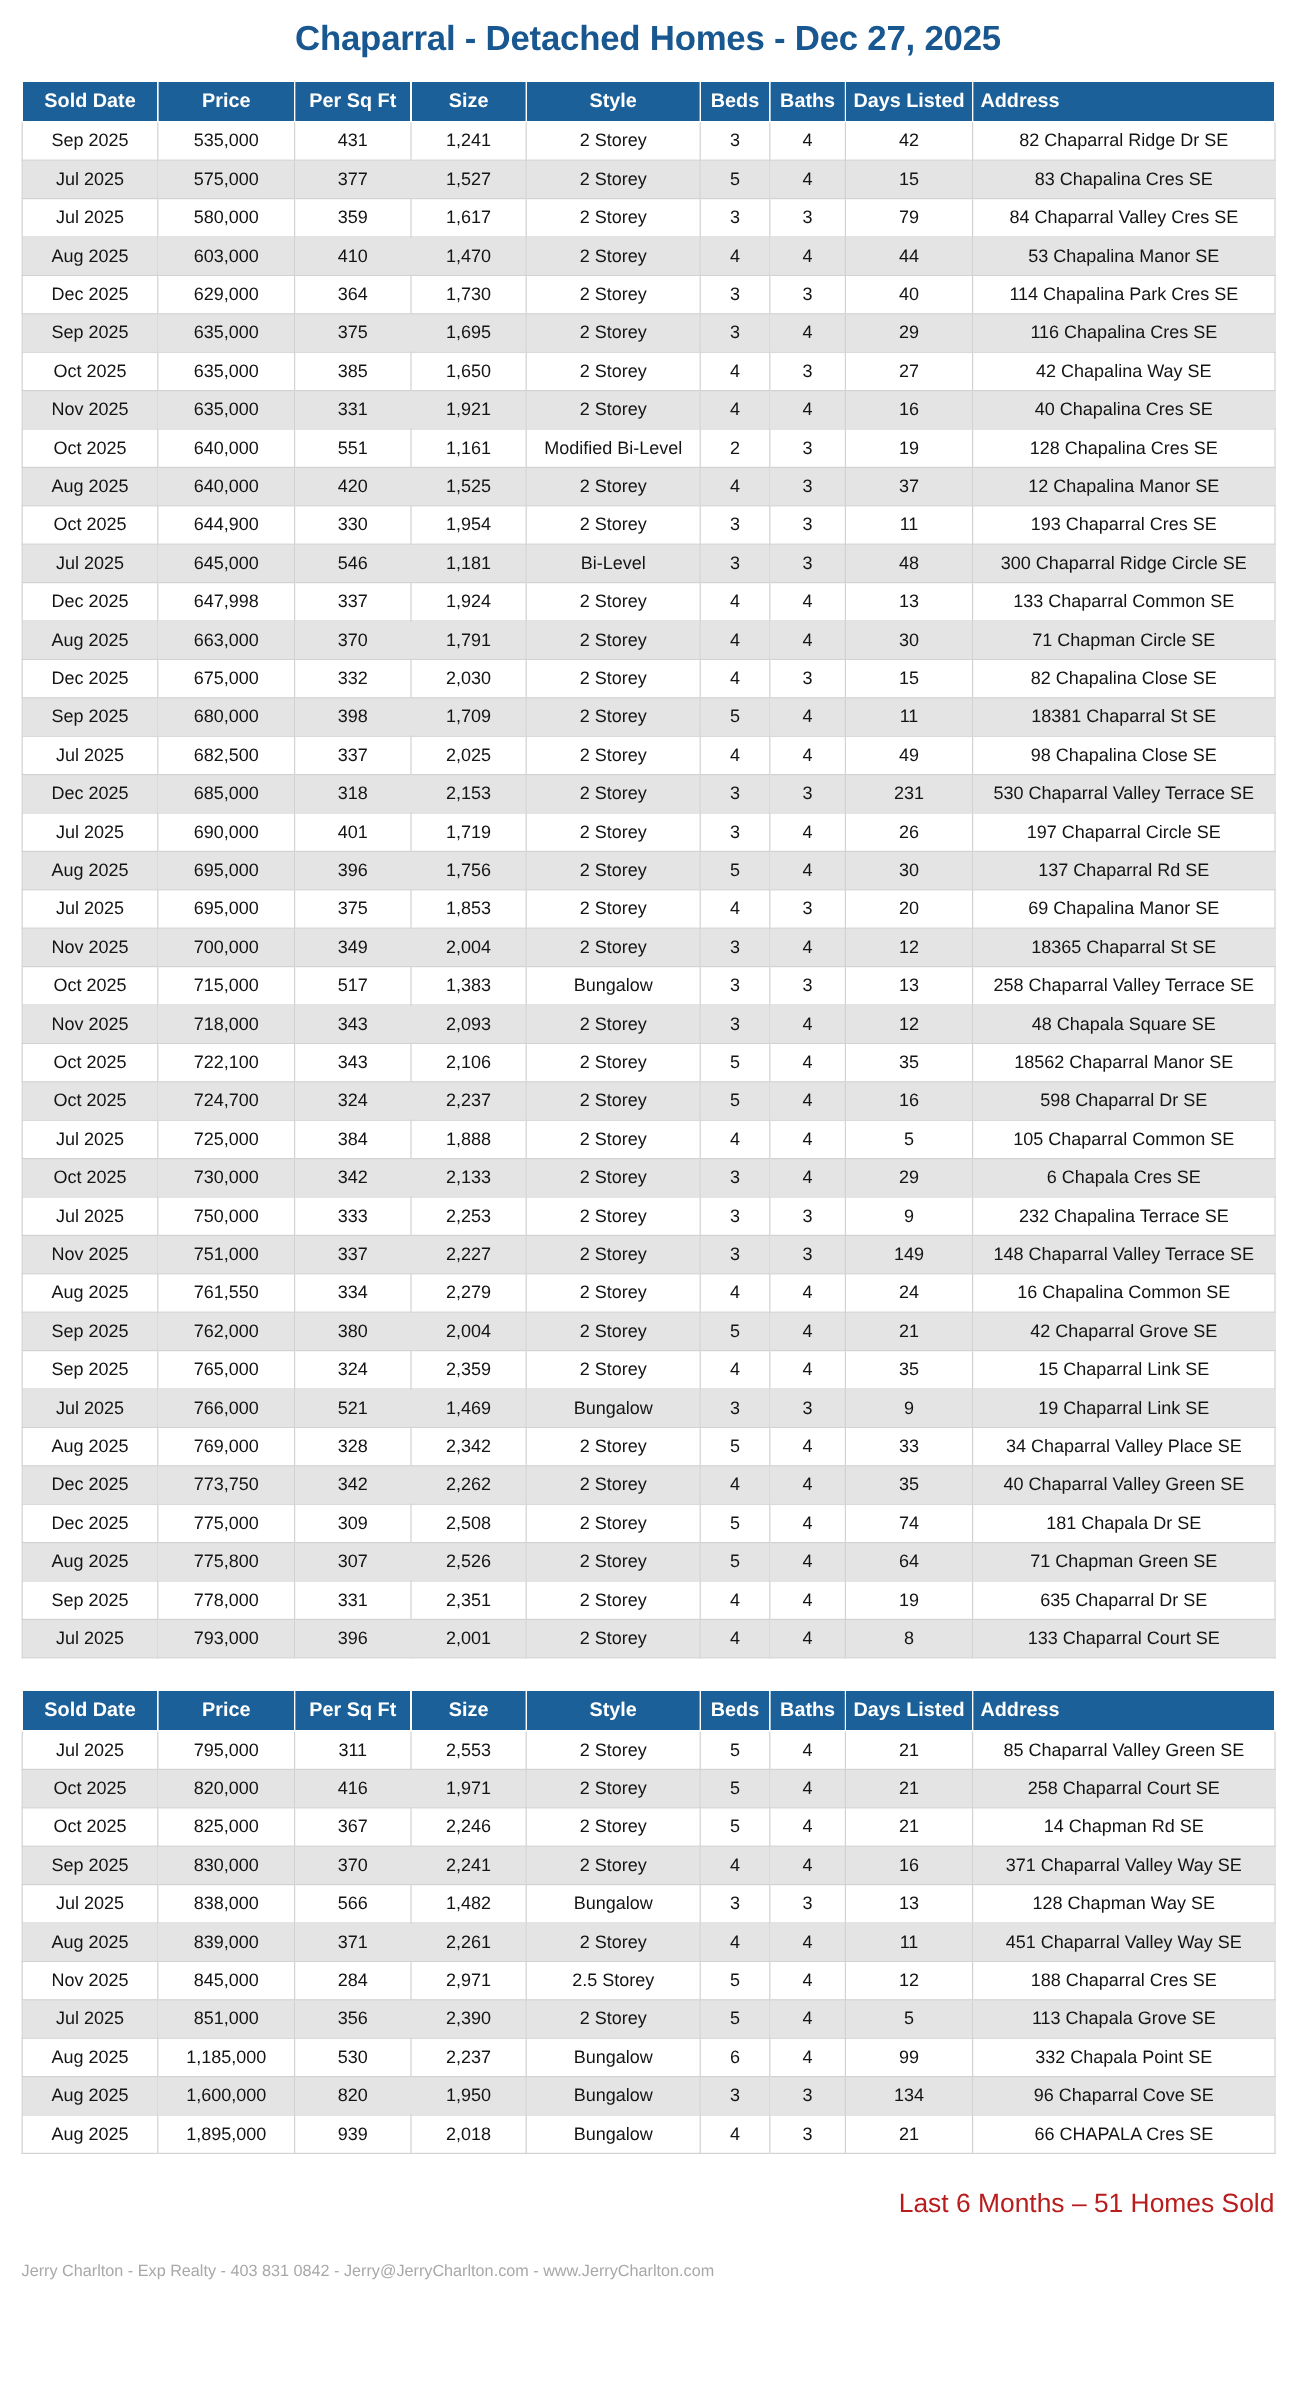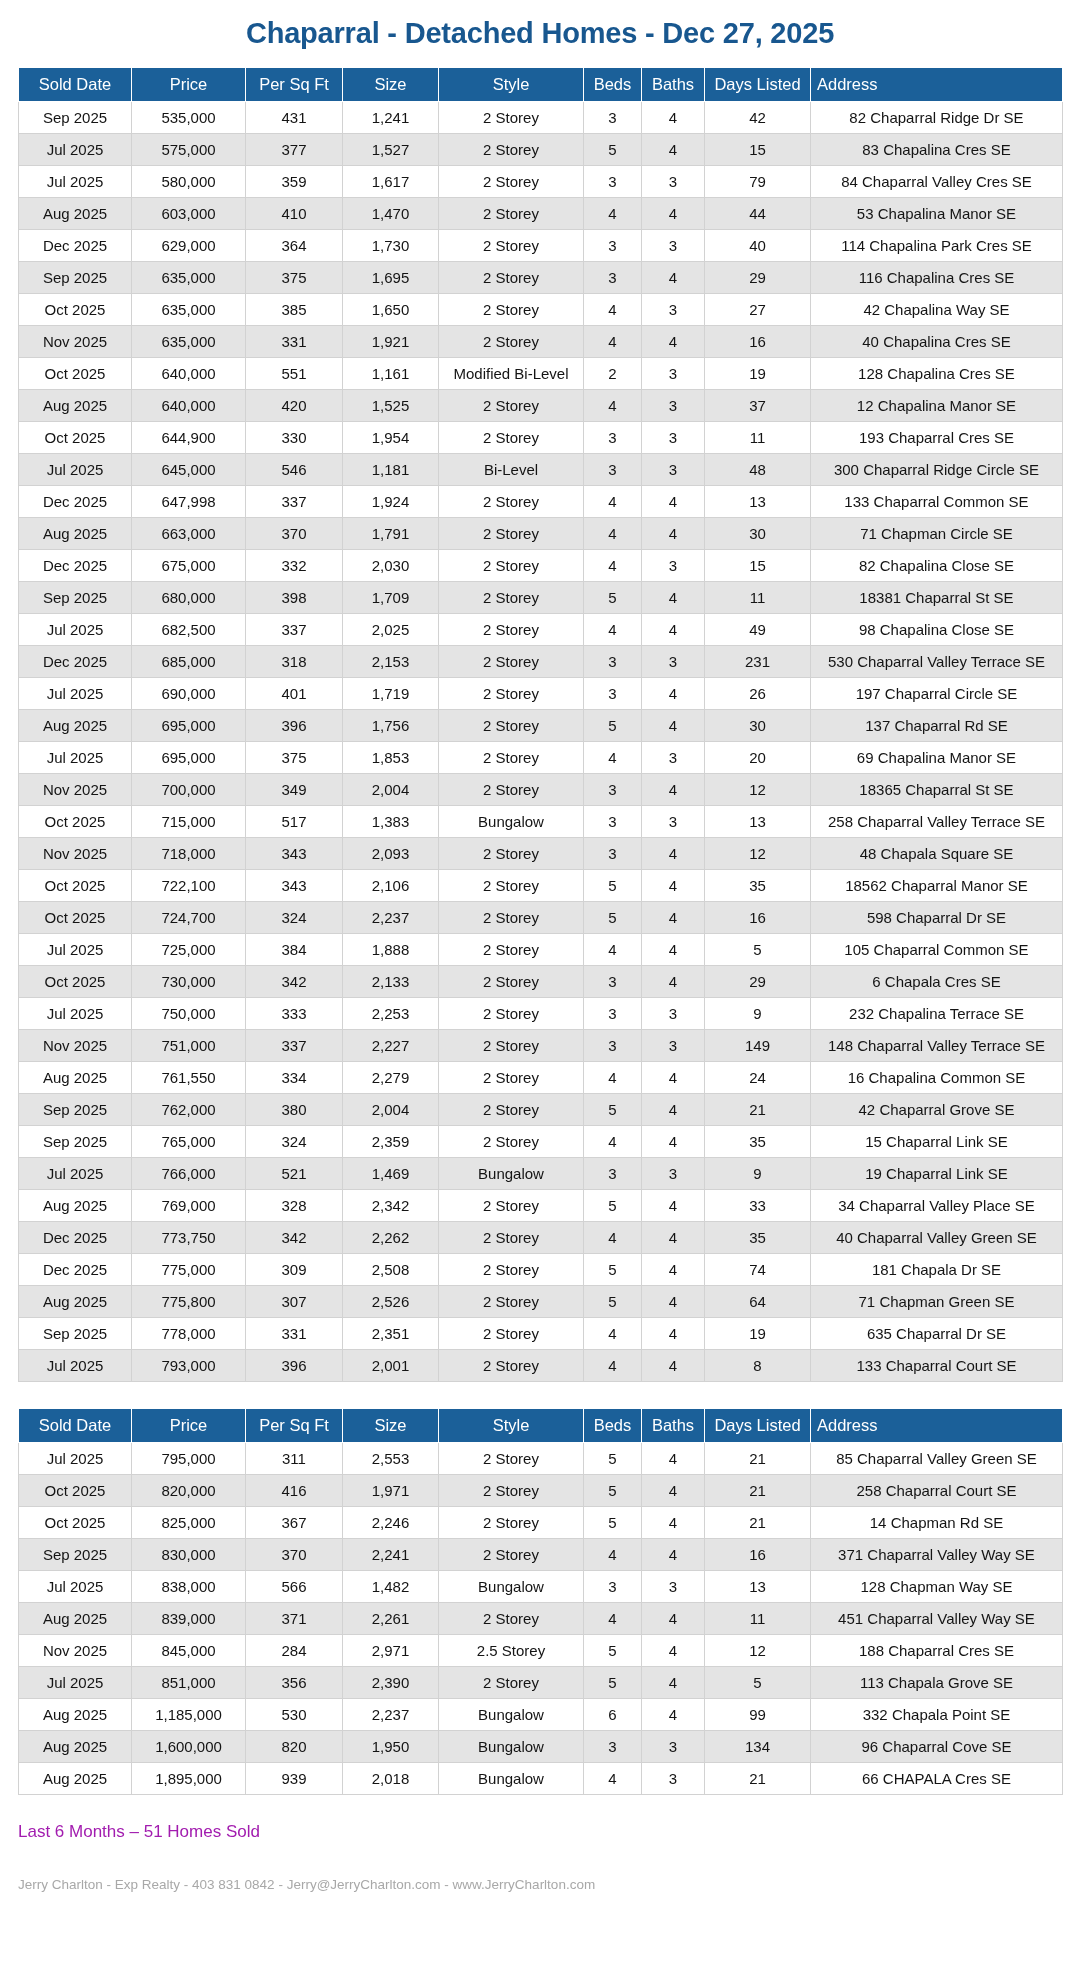--- a/index.html
+++ b/index.html
@@ -34,21 +34,21 @@
   table.sold-table {
     width: 1044px;
     border-collapse: collapse;
     table-layout: fixed;
     font-size: 15px;
     border: 1px solid #c9c9c9;
   }
   table.sold-table th {
     background: #1b6099;
     color: #ffffff;
-    font-weight: normal;
+    font-weight: bold;
     font-size: 16.5px;
     height: 33px;
     padding: 0 6px;
     border: 1px solid #ffffff;
     white-space: nowrap;
     overflow: hidden;
   }
   table.sold-table td {
     height: 31px;
     padding: 0 7px;
@@ -75,23 +75,24 @@
   col.c-style  { width: 145px; }
   col.c-beds   { width: 58px; }
   col.c-baths  { width: 63px; }
   col.c-days   { width: 106px; }
   col.c-addr   { width: 252px; }
 
   .table-gap { height: 26px; }
 
   .summary {
     padding-top: 22px;
-    font-size: 17px;
-    color: #a21caf;
+    font-size: 22px;
+    color: #b91c1c;
     line-height: 1.75;
+    text-align: right;
   }
   .footer-credit {
     font-size: 13.5px;
     color: #a8a8a8;
     padding-top: 30px;
   }
 </style>
 </head>
 <body>
 

